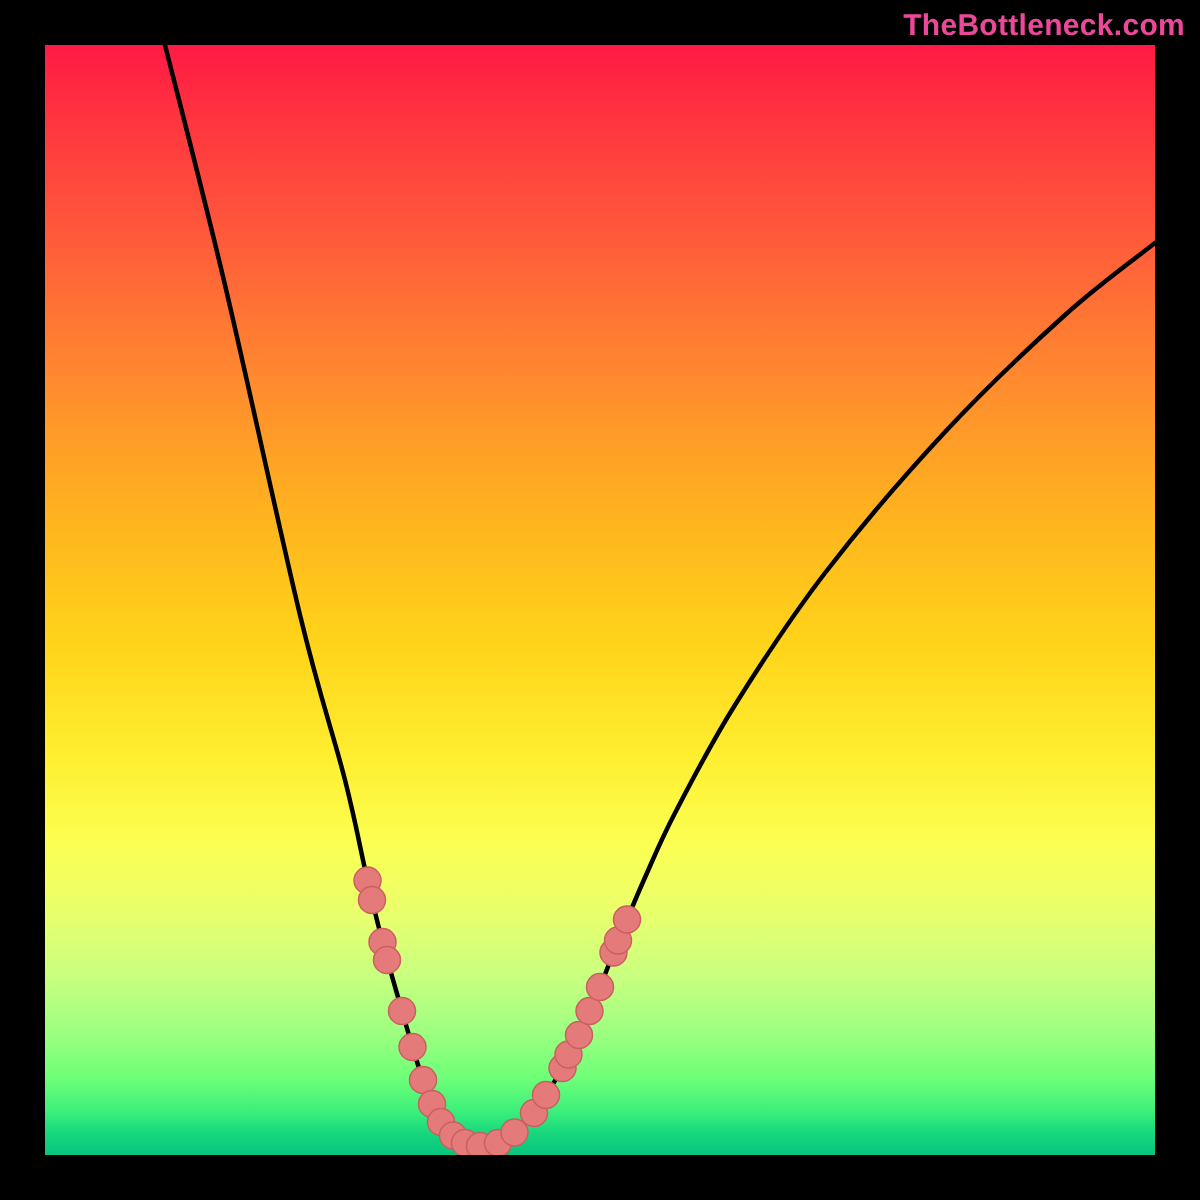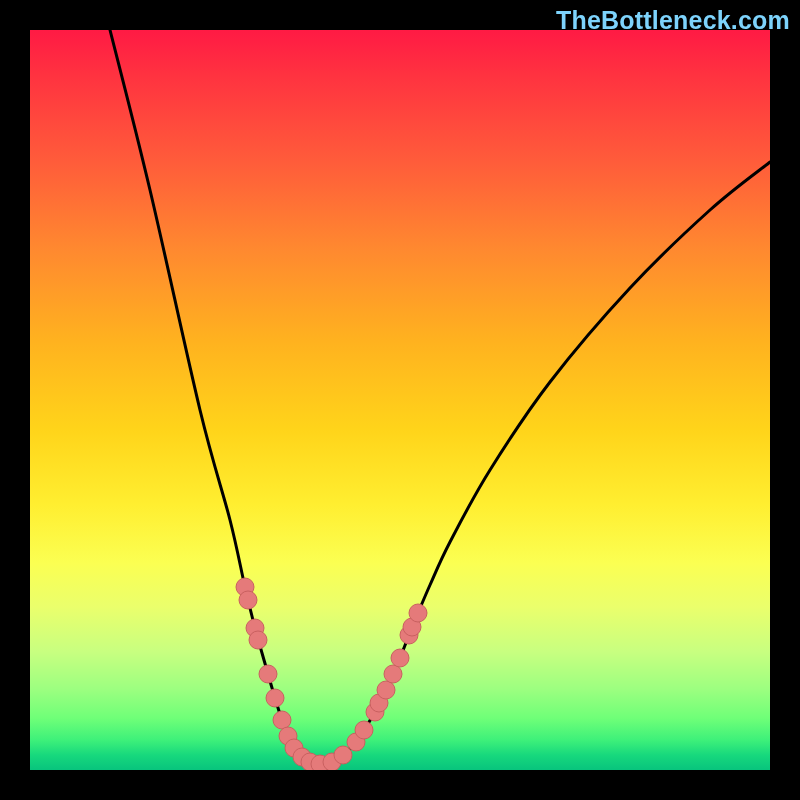--- a/index.html
+++ b/index.html
@@ -41,22 +41,22 @@
       #6fff78 93%,
       #3df07a 96%,
       #17d87d 98%,
       #08c47d 100%
     );
   }
   .watermark {
     position: absolute;
     top: 6px;
     right: 10px;
-    color: #7dd3fc;
-    font-size: 25px;
+    color: #ec4899;
+    font-size: 20px;
     font-weight: 600;
     letter-spacing: 0.2px;
   }
   svg.curve {
     position: absolute;
     top: 0;
     left: 0;
   }
 </style>
 </head>

